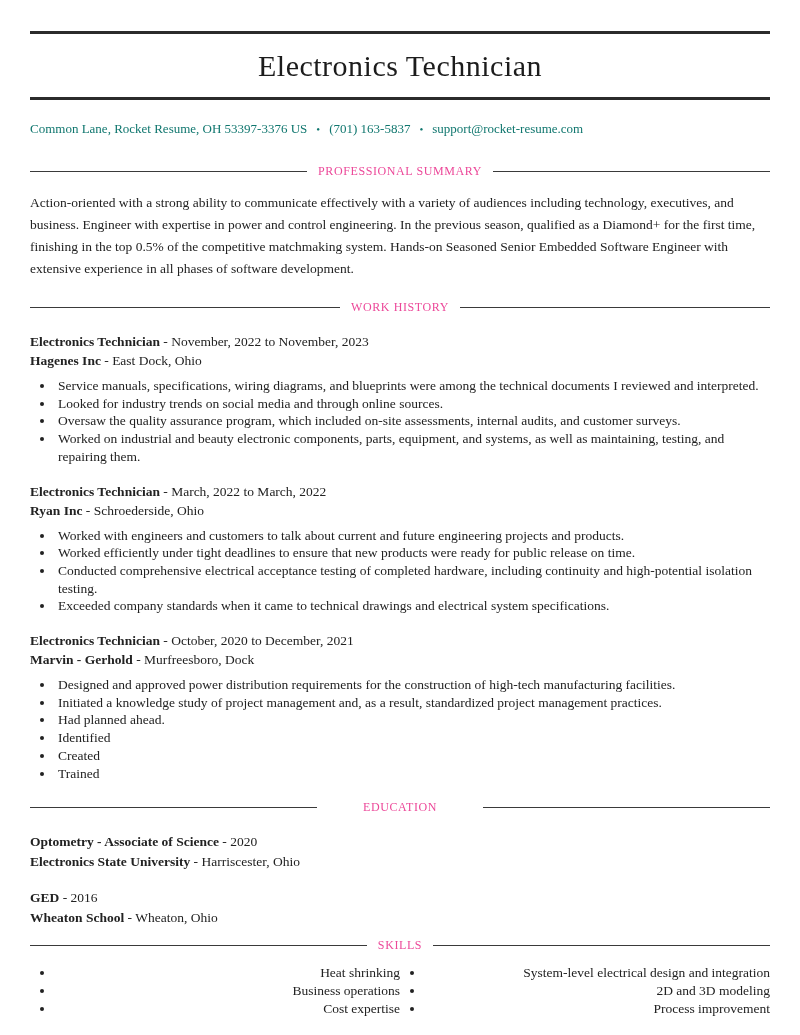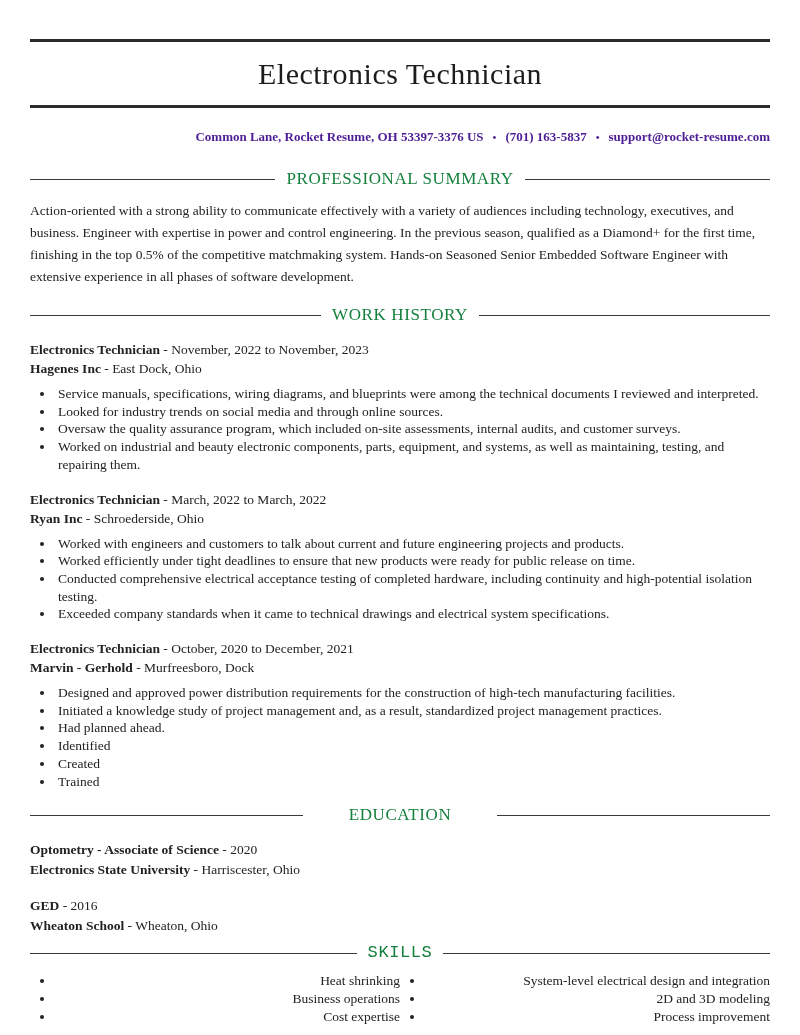--- a/index.html
+++ b/index.html
@@ -3,55 +3,55 @@
 <meta charset="utf-8">
 <style>
   * { margin: 0; padding: 0; box-sizing: border-box; }
   html, body { background: #ffffff; }
   body {
     width: 800px; height: 1035px; overflow: hidden;
     font-family: "Liberation Serif", "DejaVu Serif", serif;
     font-size: 13.5px; color: #222222;
   }
   .page { padding-top: 31px; }
-  .content { margin: 8px 30px; }
+  .content { margin: 0 30px; }
 
   
   .double-rule { height: 2px; border-top: 1px solid #2b2b2b; border-bottom: 2px solid #2b2b2b; }
 
   h1.title {
     font-size: 30px; font-weight: normal; letter-spacing: 0.5px;
     text-align: center; line-height: 40px; margin: 12px 0 11px; color: #1c1c1c;
   }
-  .contact { margin-top: 21px; text-align: right; font-size: 13px; line-height: 16px; color: #4c1d95; font-weight: bold; }
+  .contact { margin-top: 21px; text-align: left; font-size: 13px; line-height: 16px; color: #0f766e; }
   .contact .dot { margin: 0 9px; font-size: 11px; }
 
   .sec-heading { display: flex; align-items: center; gap: 11px; }
   .sec-heading h2 {
-    font-size: 17px; font-weight: normal; letter-spacing: 0.6px;
-    line-height: 18px; color: #15803d; white-space: nowrap;
+    font-size: 12px; font-weight: normal; letter-spacing: 0.6px;
+    line-height: 18px; color: #ec4899; white-space: nowrap;
   }
   .sec-heading .rule { flex: 1; height: 0; border-top: 1px solid #3a3a3a; }
 
   .sh-summary { margin-top: 25px; }
   .summary { margin-top: 12px; line-height: 22px; }
 
   .sh-work { margin-top: 18px; }
   .job { margin-top: 16px; }
   .line { line-height: 19px; }
   .b { font-weight: bold; }
 
   ul.bullets { margin-top: 7px; list-style: disc outside; padding-left: 25px; }
   ul.bullets li { line-height: 17.7px; padding-left: 3px; }
 
   .sh-edu { margin-top: 16px; gap: 46px; }
   .edu { margin-top: 16px; }
   .edu .line { line-height: 20px; }
 
-  .sh-skills { margin-top: 8px; font-family: Liberation Mono, monospace; }
+  .sh-skills { margin-top: 8px; }
   .skills-cols { display: flex; margin-top: 10px; }
   .skills-cols ul { flex: 1; margin-top: 0; }
   .skills-cols li, .cert-list li { line-height: 17.5px; text-align: right; }
 
   .sh-cert { margin-top: 18px; }
 </style>
 </head>
 <body>
 
 <div class="page">

